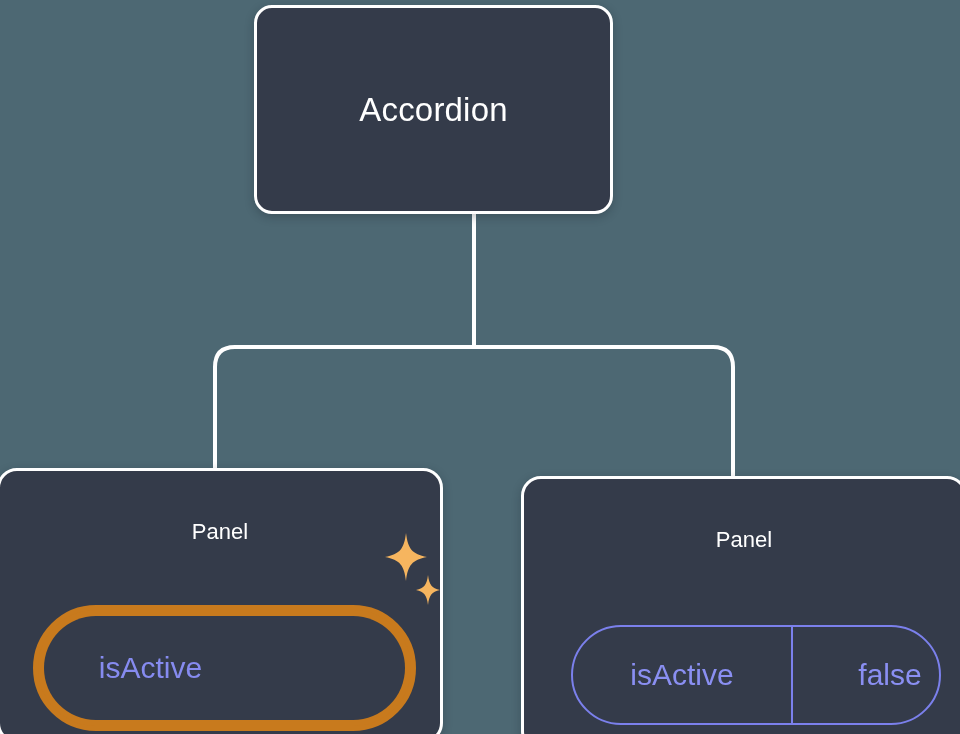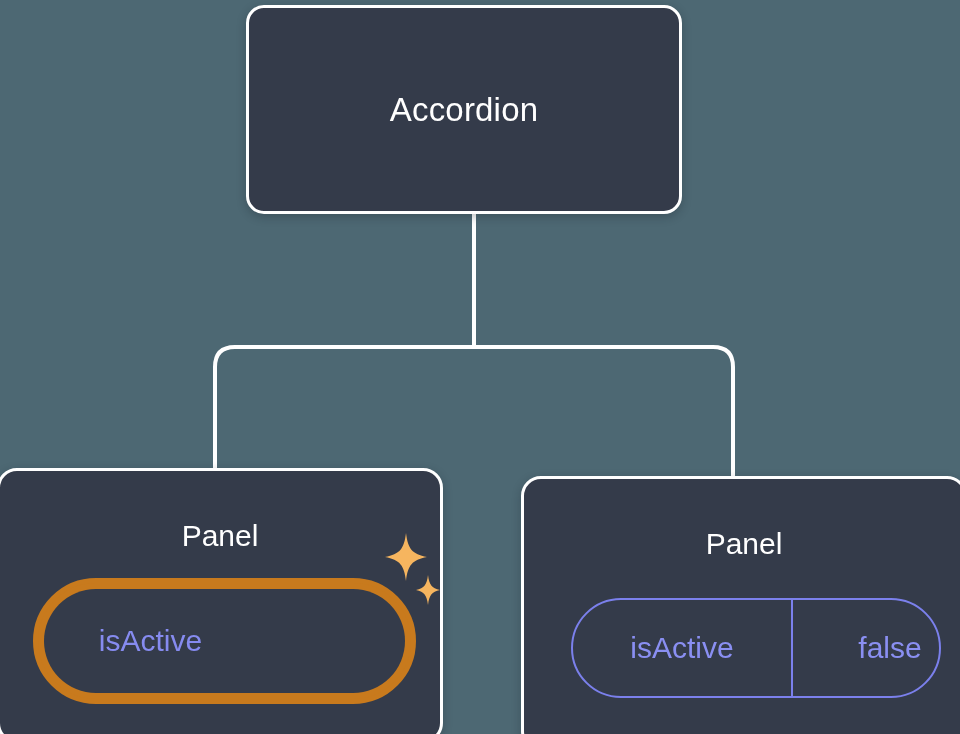--- a/index.html
+++ b/index.html
@@ -35,23 +35,23 @@
   .node {
     position: absolute;
     box-sizing: border-box;
     background: #343b4a;
     border: 3px solid #ffffff;
     border-radius: 18px;
     box-shadow: 0 3px 10px rgba(20, 30, 40, 0.28);
   }
 
   .node-root {
-    left: 246px;
+    left: 254px;
     top: 5px;
-    width: 436px;
+    width: 359px;
     height: 209px;
     display: flex;
     align-items: center;
     justify-content: center;
   }
 
   .node-title-root {
     color: #ffffff;
     font-size: 33px;
     font-weight: 400;
@@ -76,32 +76,33 @@
     top: 476px;
   }
 
   .node-title-panel {
     position: absolute;
     left: 0;
     right: 0;
     top: 50px;
     text-align: center;
     color: #ffffff;
-    font-size: 30px;
+    font-size: 22px;
     font-weight: 400;
     line-height: 1;
   }
 
   
   .pill {
     position: absolute;
     box-sizing: border-box;
     display: flex;
     align-items: stretch;
     border-radius: 999px;
+    margin-top: 27px;
   }
 
   .pill-key,
   .pill-val {
     display: flex;
     align-items: center;
     justify-content: center;
     line-height: 1;
     white-space: nowrap;
   }

